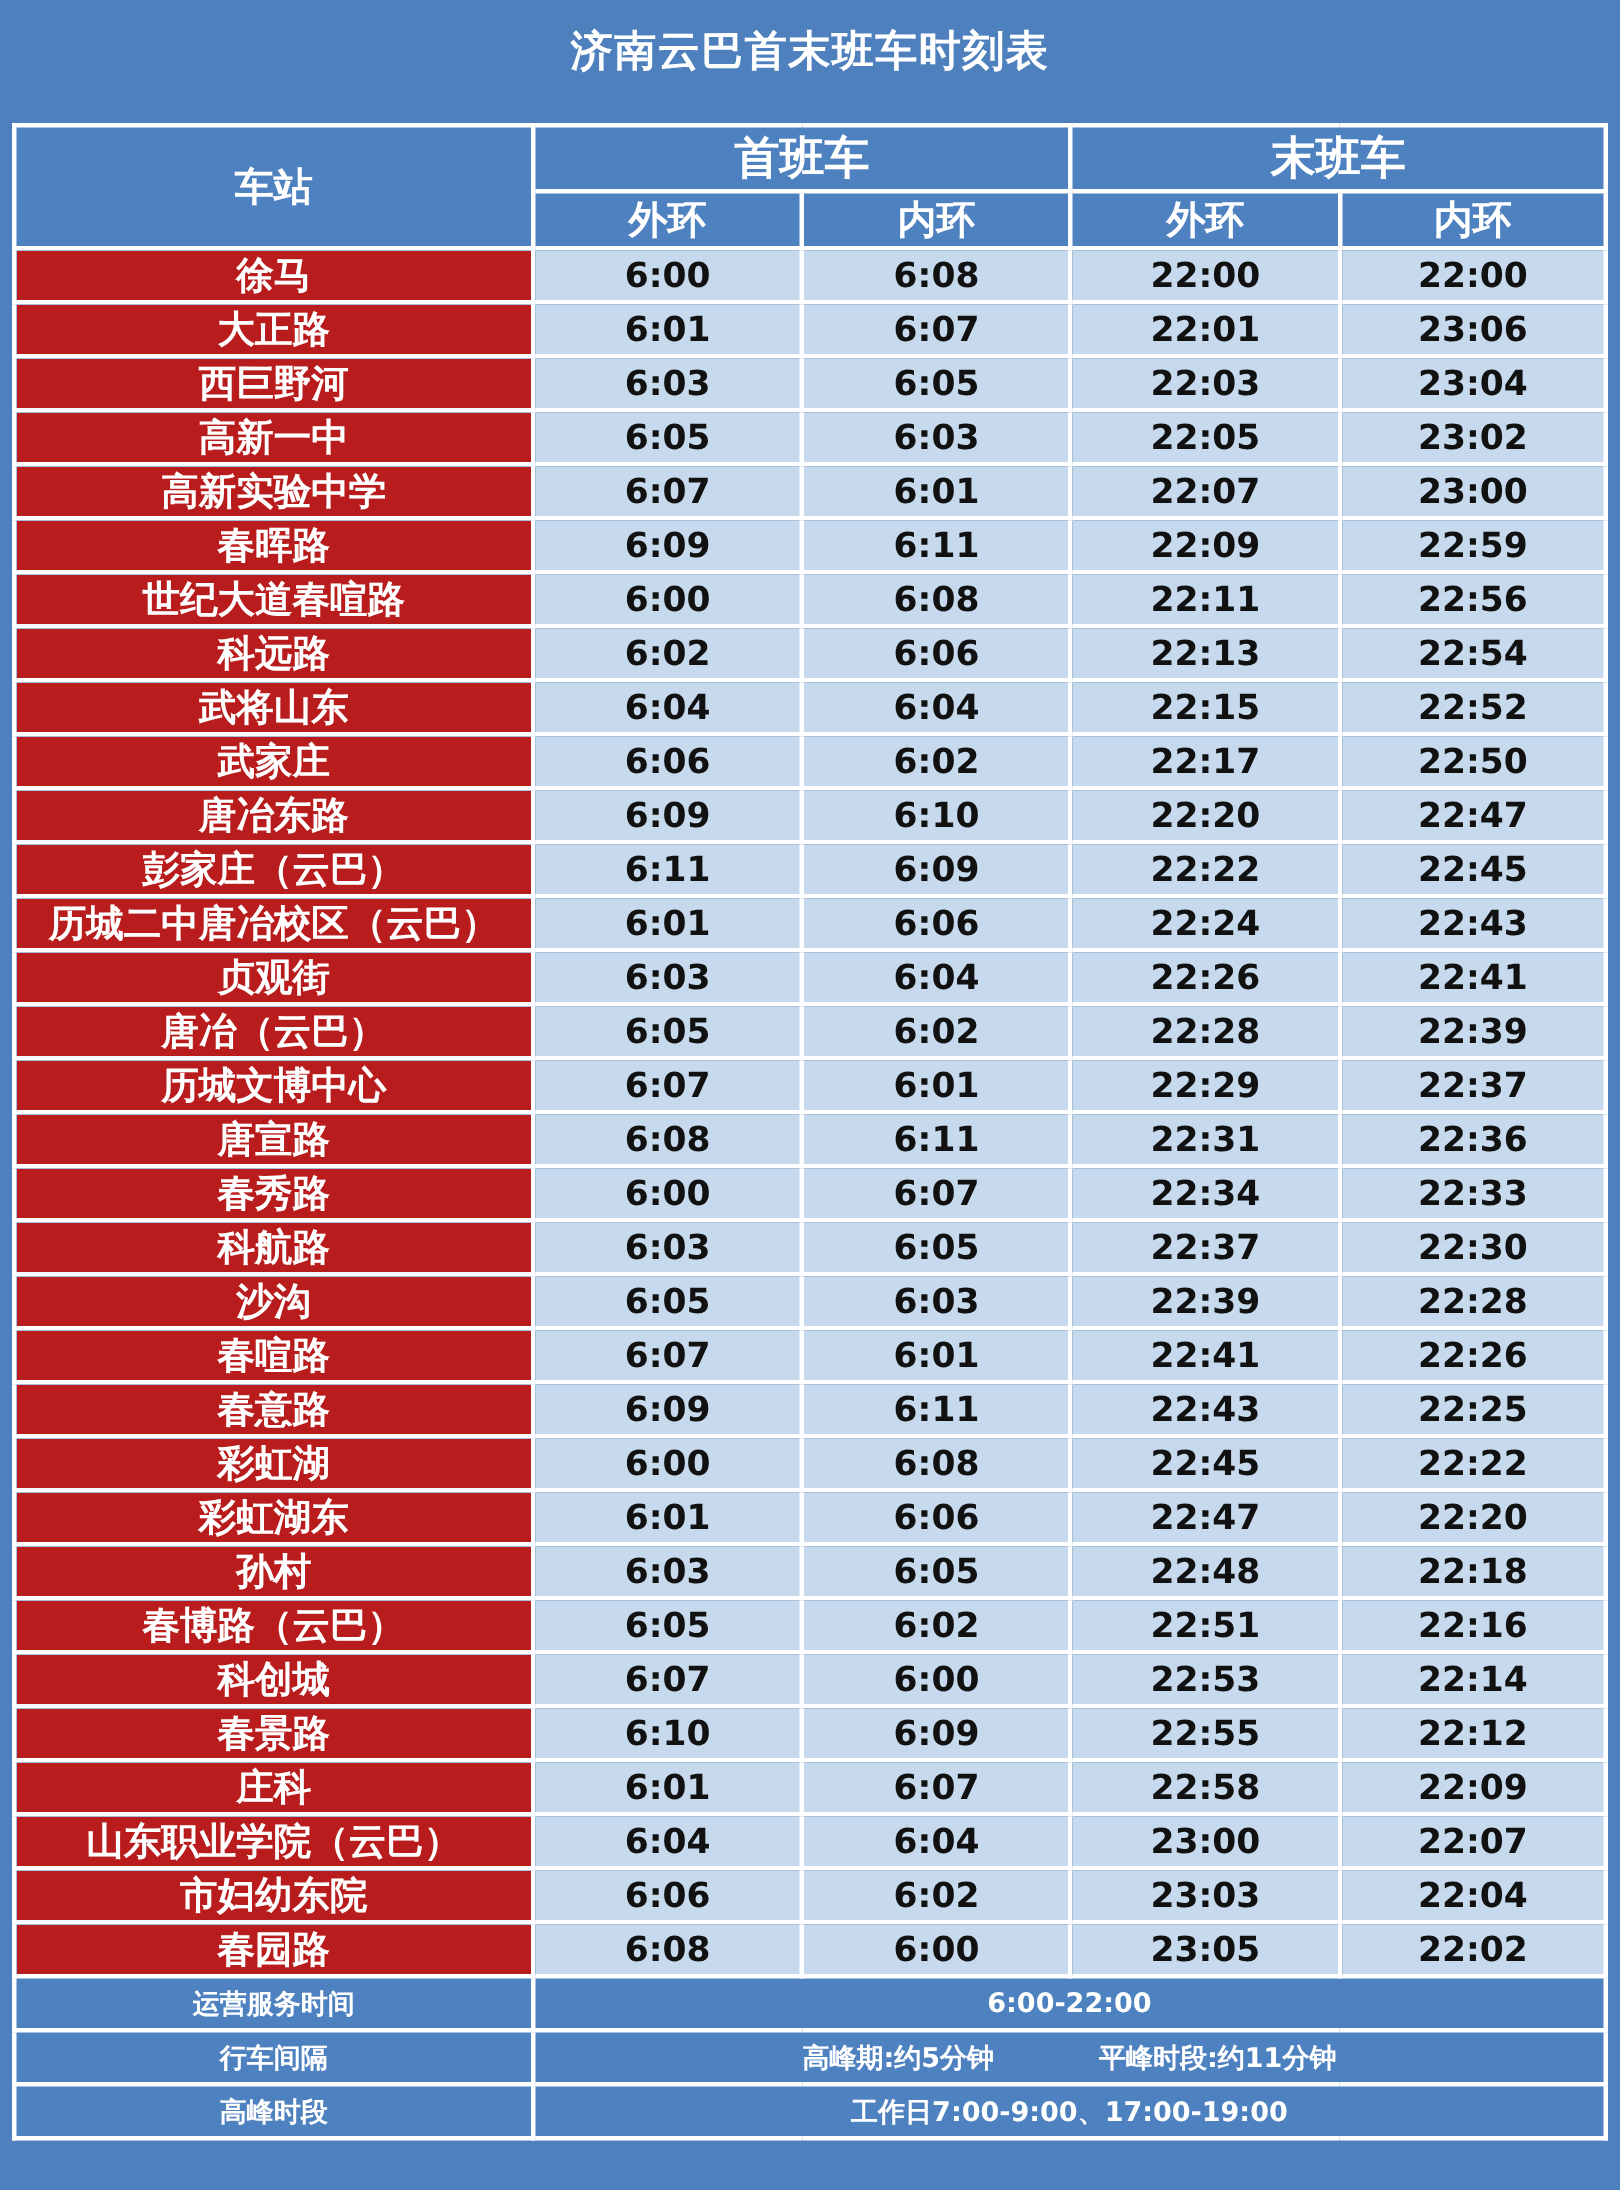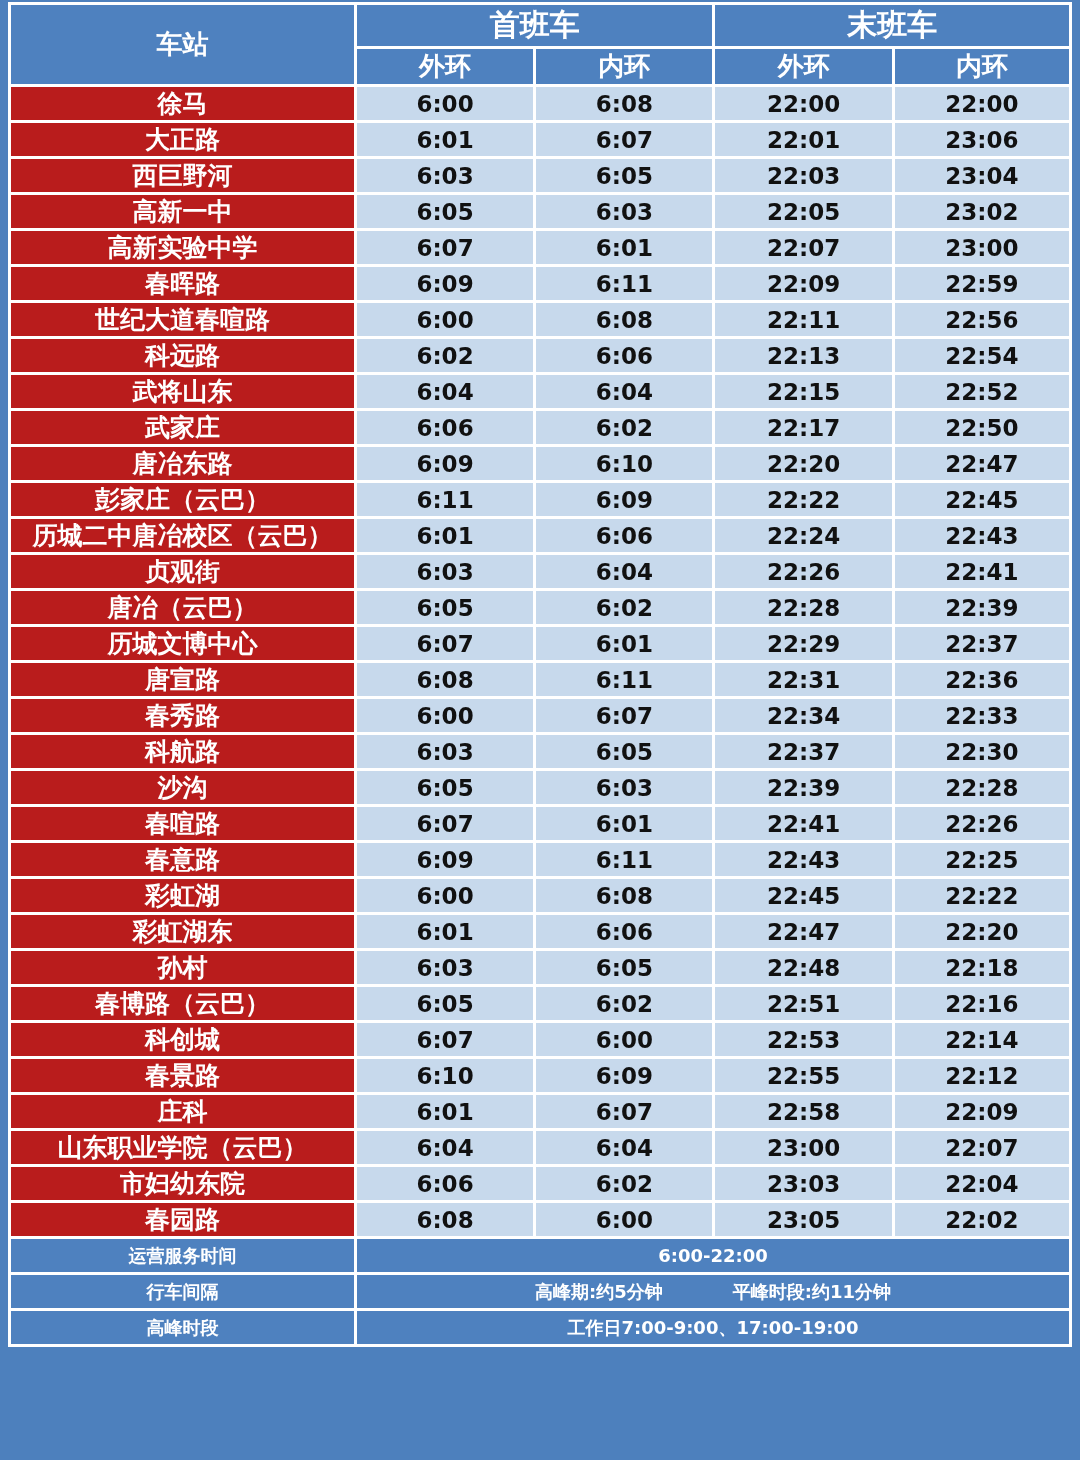--- a/index.html
+++ b/index.html
@@ -9,40 +9,41 @@
     font-family:"DejaVu Sans","Liberation Sans",sans-serif;
     -webkit-font-smoothing:antialiased;
   }
   .page{width:1080px;height:1460px;overflow:hidden;}
   .title{
     text-align:center;color:#ffffff;font-weight:bold;
     font-size:28px;padding:15px 0 13px 0;letter-spacing:1px;
   }
   table.timetable{
     border-collapse:collapse;table-layout:fixed;
-    width:1064px;margin:2px auto;border-radius:12px;
+    width:1064px;margin:16px auto;border-radius:12px;
   }
   th,td{border:3px solid #ffffff;padding:0;overflow:hidden;white-space:nowrap;}
   .blue{background:#4e81bf;color:#ffffff;font-weight:bold;text-align:center;}
   thead th{height:33px;font-size:26px;}
   thead th.group{font-size:30px;}
   tbody td{height:33px;text-align:center;}
   tbody td.station{background:#b91c1c;color:#ffffff;font-weight:bold;font-size:25px;}
   tbody td.time{background:#c7d9ec;color:#111111;font-weight:bold;font-size:23px;}
   tfoot td{height:33px;font-size:18px;}
   tfoot .gap{display:inline-block;width:70px;}
   .note{
     color:#ffffff;font-weight:bold;font-size:26px;
     padding:9px 0 0 16px;text-align:left;
   }
 </style>
 </head>
 <body>
 
 <div class="page">
+  <div class="title">济南云巴首末班车时刻表</div>
 
   <table class="timetable">
     <colgroup>
       <col style="width:32.6%">
       <col style="width:16.9%">
       <col style="width:16.9%">
       <col style="width:16.9%">
       <col style="width:16.7%">
     </colgroup>
     <thead>

